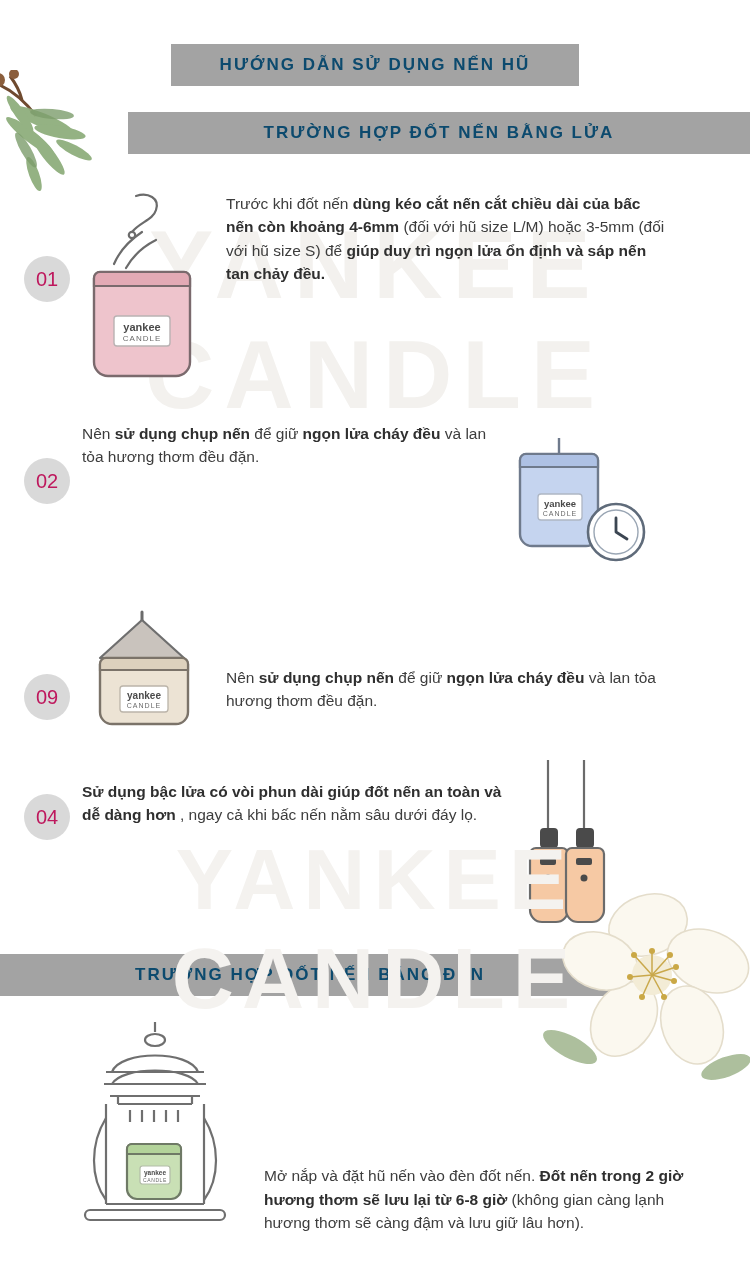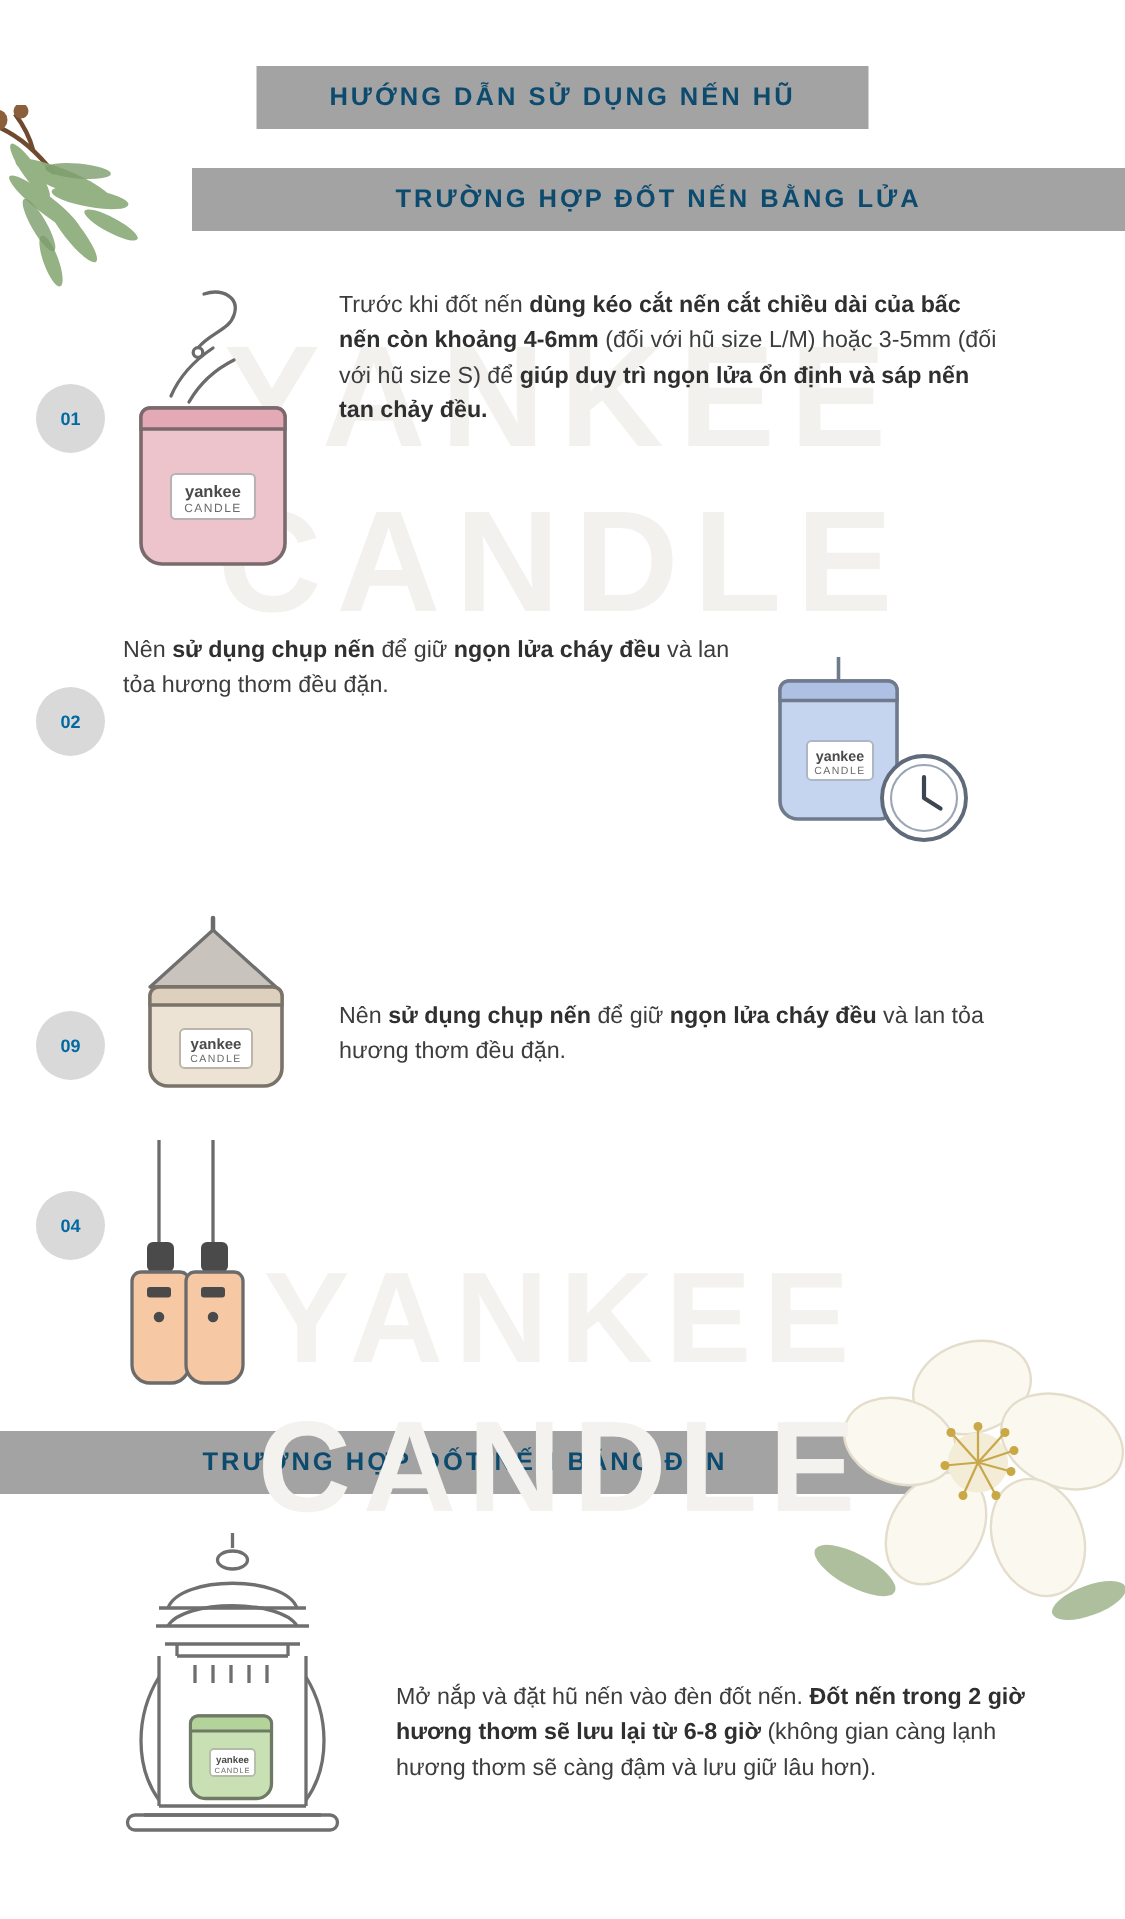--- a/index.html
+++ b/index.html
@@ -66,22 +66,22 @@
   
   .steps { position:relative; margin-top: 26px; }
   .step {
     display:flex;
     align-items:flex-start;
     position:relative;
     padding: 0 28px 0 24px;
   }
   .num {
     width:46px; height:46px; border-radius:50%;
-    background:#d9d9d9; color:#0369a1;
-    font-size:12px; font-weight:700;
+    background:#d9d9d9; color:#be185d;
+    font-size:20px; font-weight:400;
     display:flex; align-items:center; justify-content:center;
     flex:0 0 46px;
   }
   .illus { flex:0 0 auto; display:flex; align-items:flex-start; justify-content:center; }
   .txt { font-size:15.5px; line-height:1.5; color:#3d3d3d; }
   .txt b { font-weight:700; color:#2f2f2f; }
   .txt p { margin:0 0 10px 0; }
   .txt p:last-child { margin-bottom:0; }
 
   
@@ -99,21 +99,21 @@
   #step3 .num { margin-top: 68px; }
   #step3 .illus { width:150px; margin-top: 0px; }
   #step3 .txt { width: 440px; margin-left: 6px; margin-top: 60px; }
 
   #step4 { margin-top: 18px; }
   #step4 .num { margin-top: 40px; text-align: right; }
   #step4 .txt { width: 430px; margin-left: 12px; margin-top: 26px; }
   #step4 .illus { width:150px; margin-top: 0px; }
 
   
-  .lamp-row { display:flex; align-items:center; padding: 18px 30px 0 60px; }
+  .lamp-row { display:flex; align-items:flex-end; padding: 18px 30px 0 60px; }
   .lamp-row .illus { width:190px; }
   .lamp-row .txt { width: 450px; margin-left: 14px; margin-top: 62px; }
 
   .sp { white-space:pre-wrap; }
 </style>
 </head>
 <body>
 
 <div class="watermark">
   <div>YANKEE</div>
@@ -205,20 +205,23 @@
         <text x="74" y="102" font-family="Liberation Sans, sans-serif" font-size="7" letter-spacing="1" fill="#6a6a6a" text-anchor="middle">CANDLE</text>
       </svg>
     </div>
     <div class="txt">
       <p><span class="sp">Nên </span><b class="sp">sử dụng chụp nến</b><span class="sp"> để giữ </span><b class="sp">ngọn lửa cháy đều</b><span class="sp"> và lan tỏa hương thơm đều đặn.</span></p>
     </div>
   </div>
 
   <div class="step" id="step4">
     <div class="num">04</div>
+    <div class="txt">
+      <p><b class="sp">Sử dụng bậc lửa có vòi phun dài giúp đốt nến an toàn và dễ dàng hơn</b><span class="sp"> , ngay cả khi bấc nến nằm sâu dưới đáy lọ.</span></p>
+    </div>
     <div class="illus">
       <svg width="150" height="180" viewBox="0 0 150 180">
         <g stroke="#6b6b6b" stroke-width="2.2" fill="none">
           <path d="M36 6 v74"></path>
           <path d="M72 6 v74"></path>
         </g>
         <g>
           <rect x="28" y="74" width="18" height="20" rx="4" fill="#4a4a4a"></rect>
           <rect x="64" y="74" width="18" height="20" rx="4" fill="#4a4a4a"></rect>
           <path d="M24 94 h26 a6 6 0 0 1 6 6 v56 a12 12 0 0 1 -12 12 h-14 a12 12 0 0 1 -12 -12 v-56 a6 6 0 0 1 6 -6 z" fill="#f6c9a4" stroke="#6b6b6b" stroke-width="2.2"></path>

